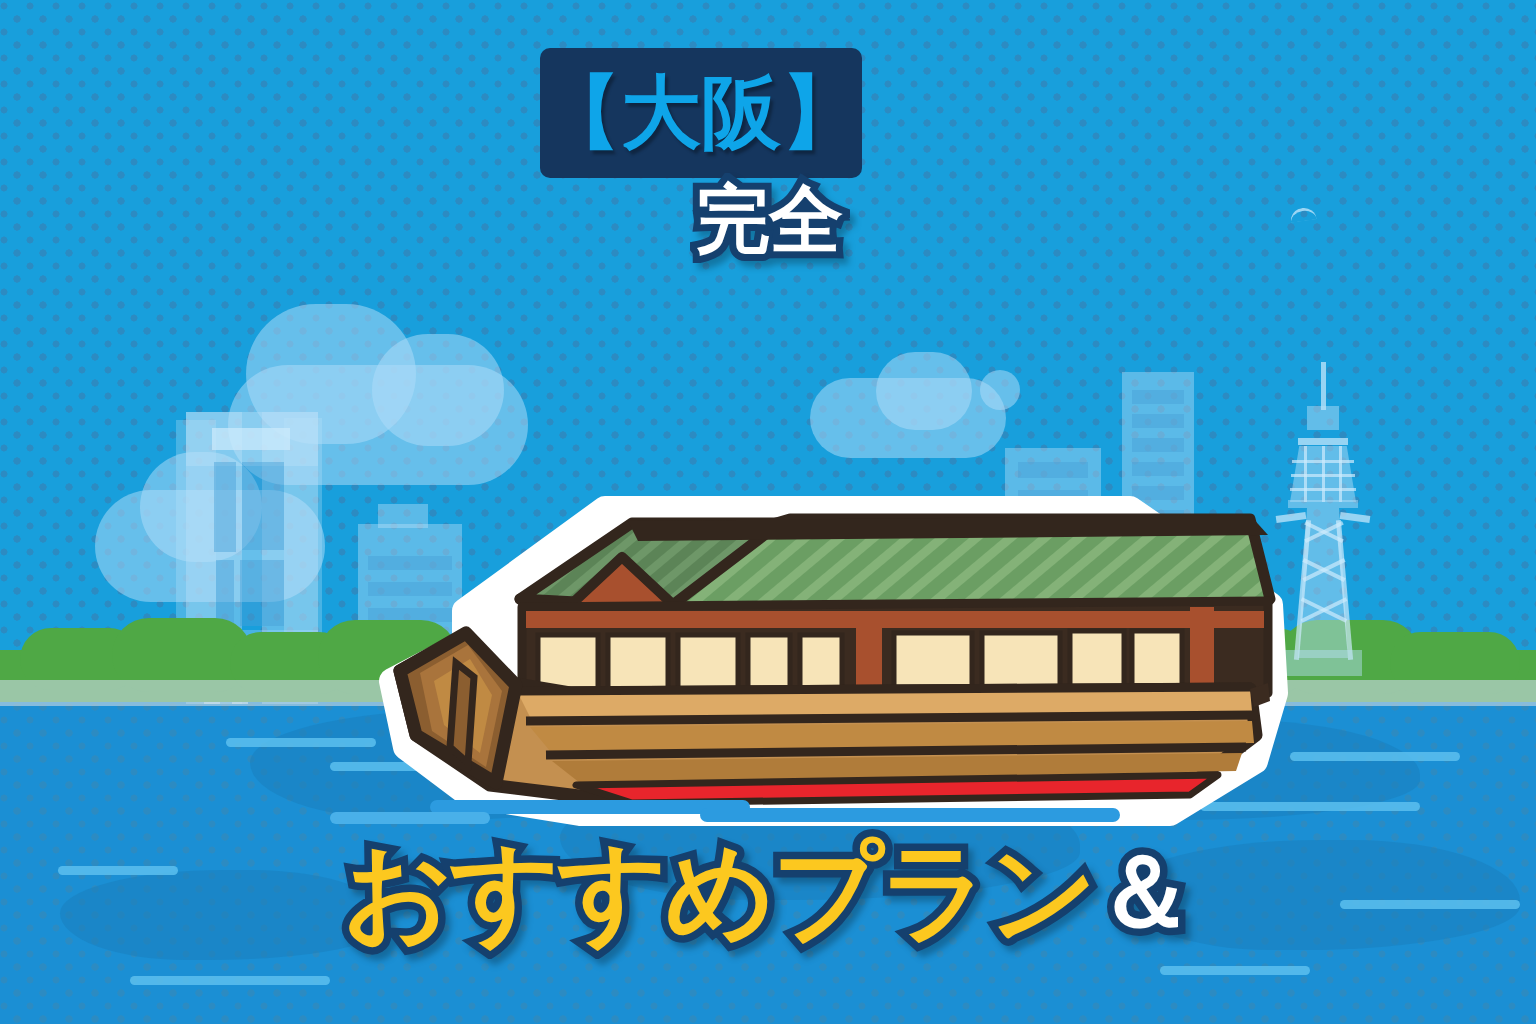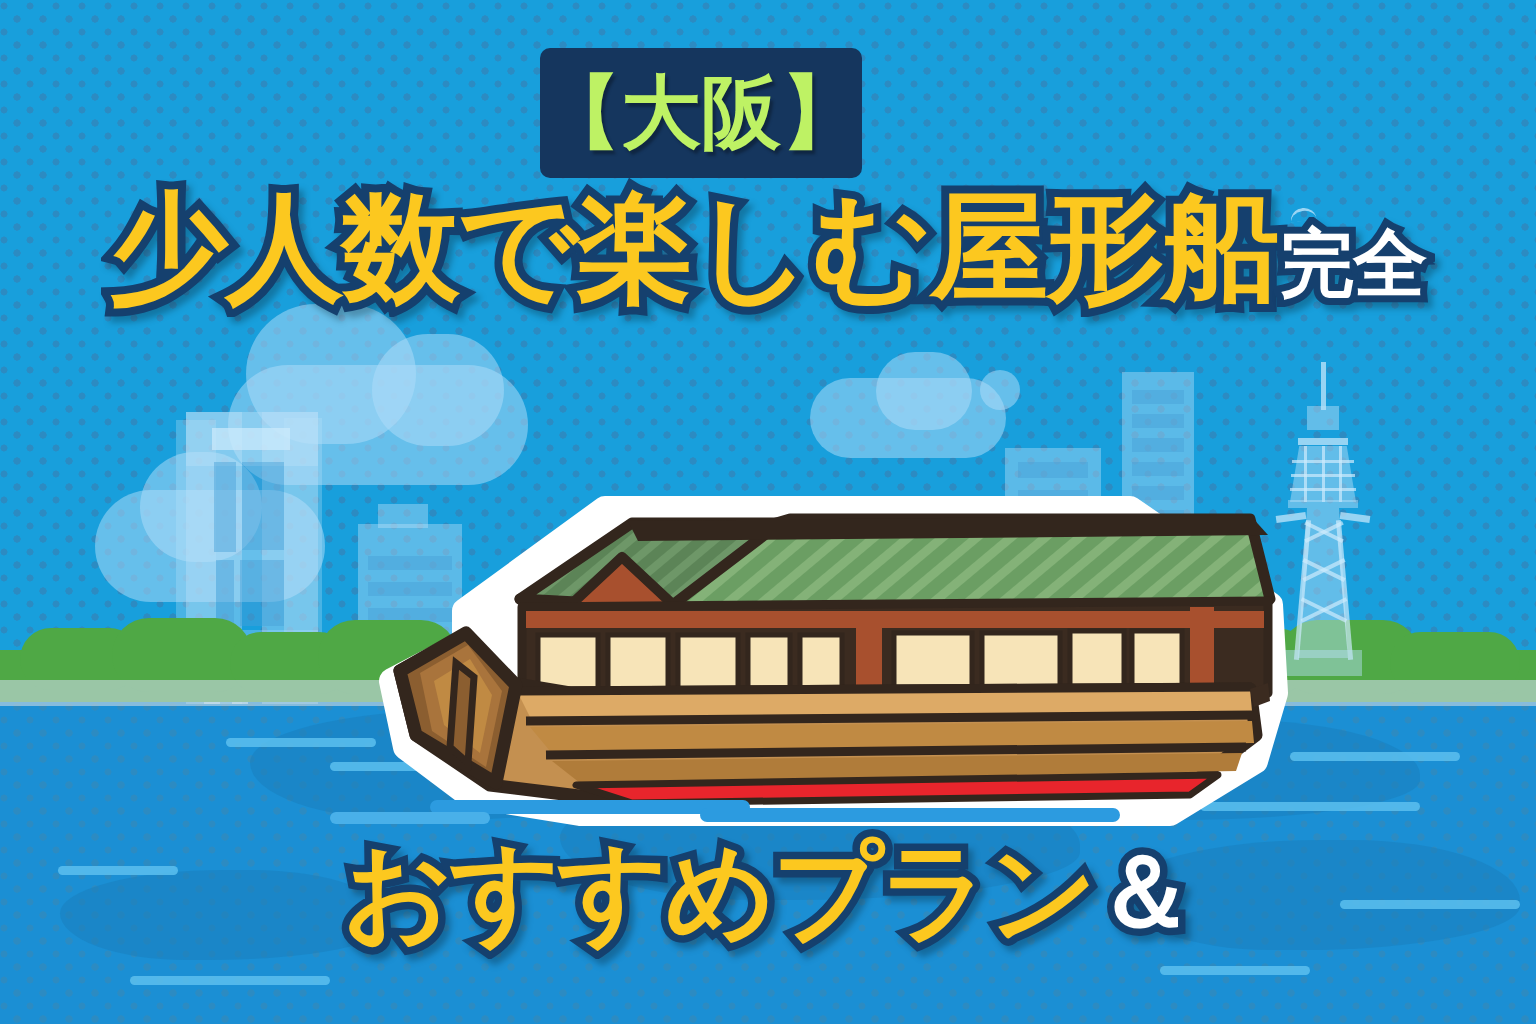--- a/index.html
+++ b/index.html
@@ -131,21 +131,21 @@
     top: 48px;
     width: 322px;
     height: 130px;
     background: #15365E;
     border-radius: 10px;
     display: flex;
     align-items: center;
     justify-content: center;
   }
   .badge span {
-    color: #bef264;
+    color: #0ea5e9;
     font-size: 80px;
     font-weight: bold;
     letter-spacing: 0px;
     line-height: 1;
     text-shadow: 3px 4px 3px rgba(0,0,0,.30);
   }
 
   .title-block {
     position: absolute;
     z-index: 8;
@@ -414,21 +414,20 @@
   <div style="position:absolute; z-index:6; left:430px; top:800px; width:320px; height:14px; background:#2C9BE0; border-radius:10px;"></div>
   <div style="position:absolute; z-index:6; left:700px; top:808px; width:420px; height:14px; background:#2C9BE0; border-radius:10px;"></div>
   <div style="position:absolute; z-index:6; left:330px; top:812px; width:160px; height:12px; background:#49B0E9; border-radius:10px;"></div>
 
   <div class="badge">
     <span>【大阪】</span>
   </div>
 
   <div class="title-block">
     <div class="tline">
-      <span class="big">少人数で楽しむ屋形船</span>
       <span class="kanzen">完全</span>
     </div>
   </div>
 
   <div class="bottom-block">
     <div class="row">
       <span class="by">おすすめプラン</span>
       <span class="bw">＆</span>
     </div>
   </div>

